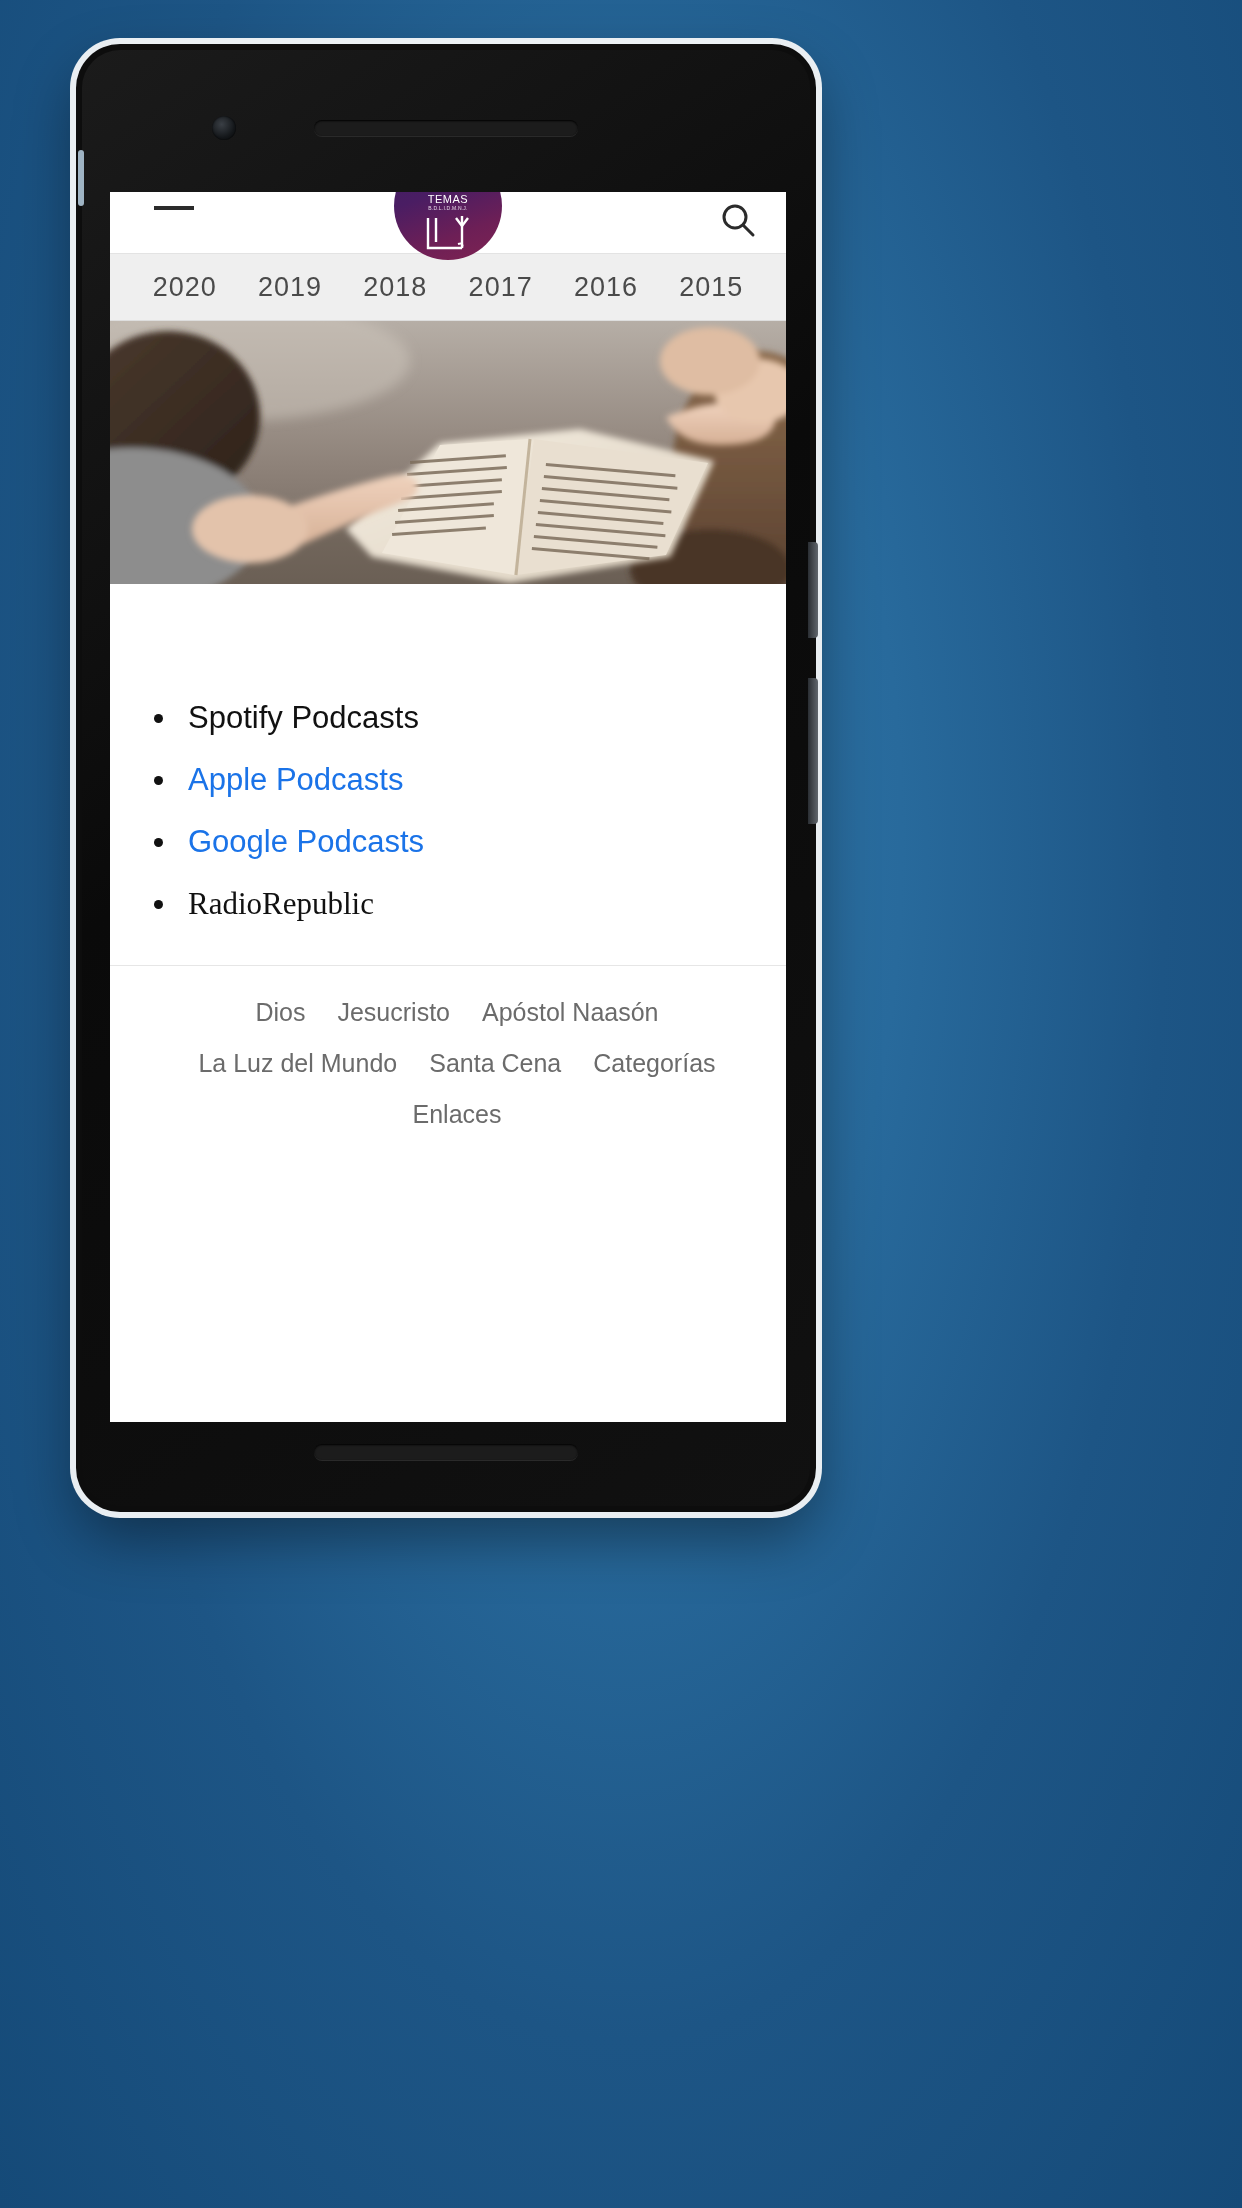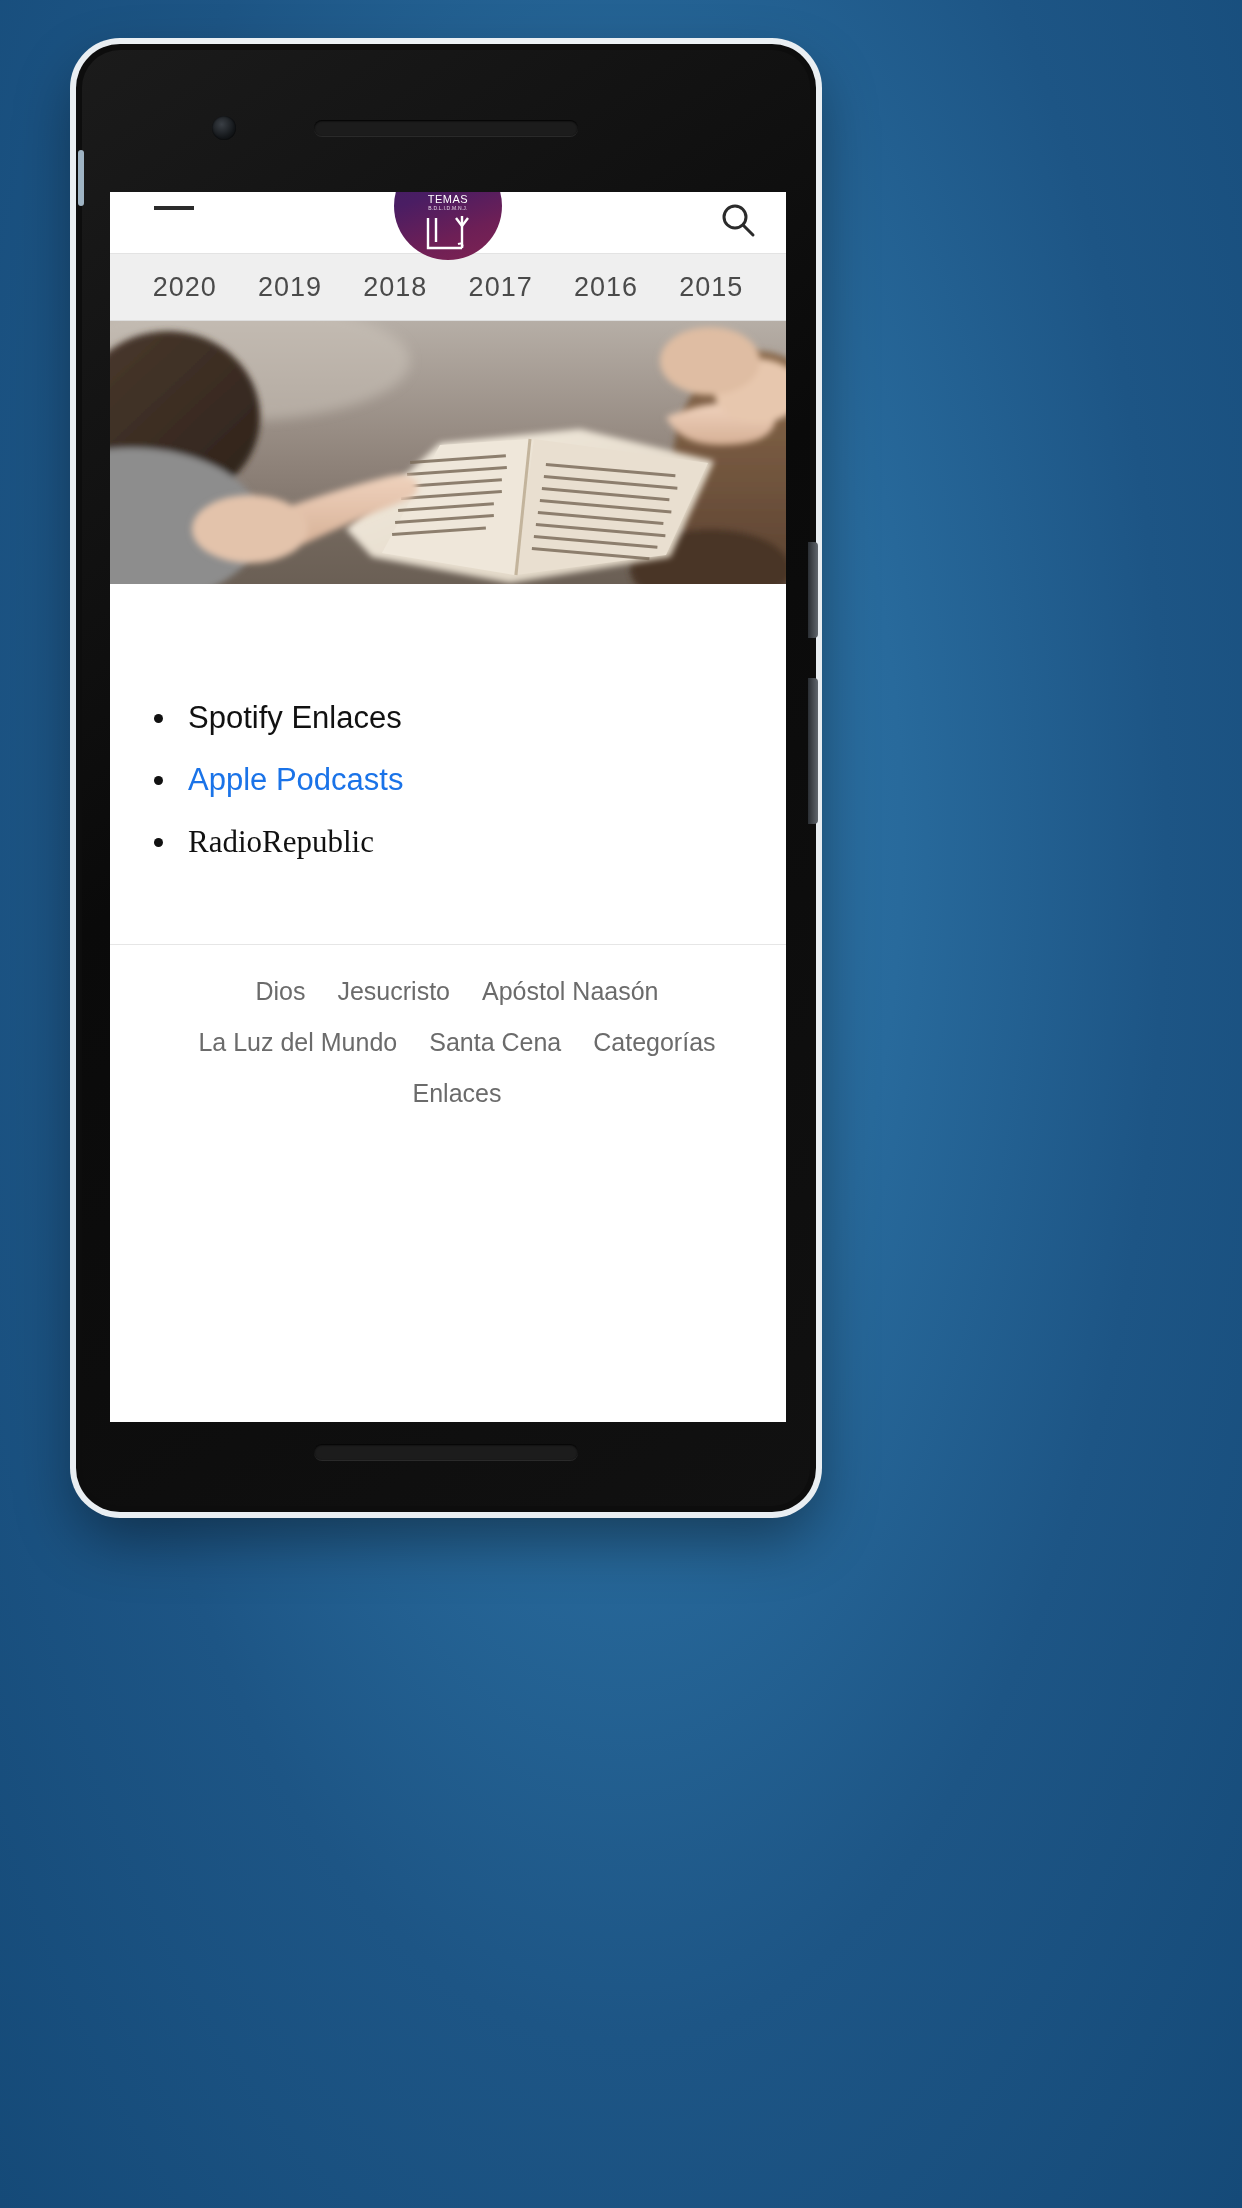--- a/index.html
+++ b/index.html
@@ -307,22 +307,23 @@
           <g filter="url(#soft)">
             <path d="M556 96 q54 -22 96 -10 q20 6 10 22 q-10 16 -52 16 q-40 0 -54 -28 Z" fill="url(#skin)"></path>
             <ellipse cx="648" cy="70" rx="44" ry="32" fill="#e7c7ae"></ellipse>
             <ellipse cx="600" cy="40" rx="50" ry="34" fill="#dfbda3"></ellipse>
           </g>
         </svg>
       </div>
 
       <div class="content">
         <ul class="podcast-list">
-          <li class="podcast-item">Spotify Enlaces</li>
+          <li class="podcast-item">Spotify Podcasts</li>
           <li class="podcast-item link">Apple Podcasts</li>
+          <li class="podcast-item link">Google Podcasts</li>
           <li class="podcast-item">RadioRepublic</li>
         </ul>
       </div>
 
       <div class="site-footer">
         <div class="footer-row">
           <span class="footer-link">Dios</span>
           <span class="footer-link">Jesucristo</span>
           <span class="footer-link">Apóstol Naasón</span>
         </div>

